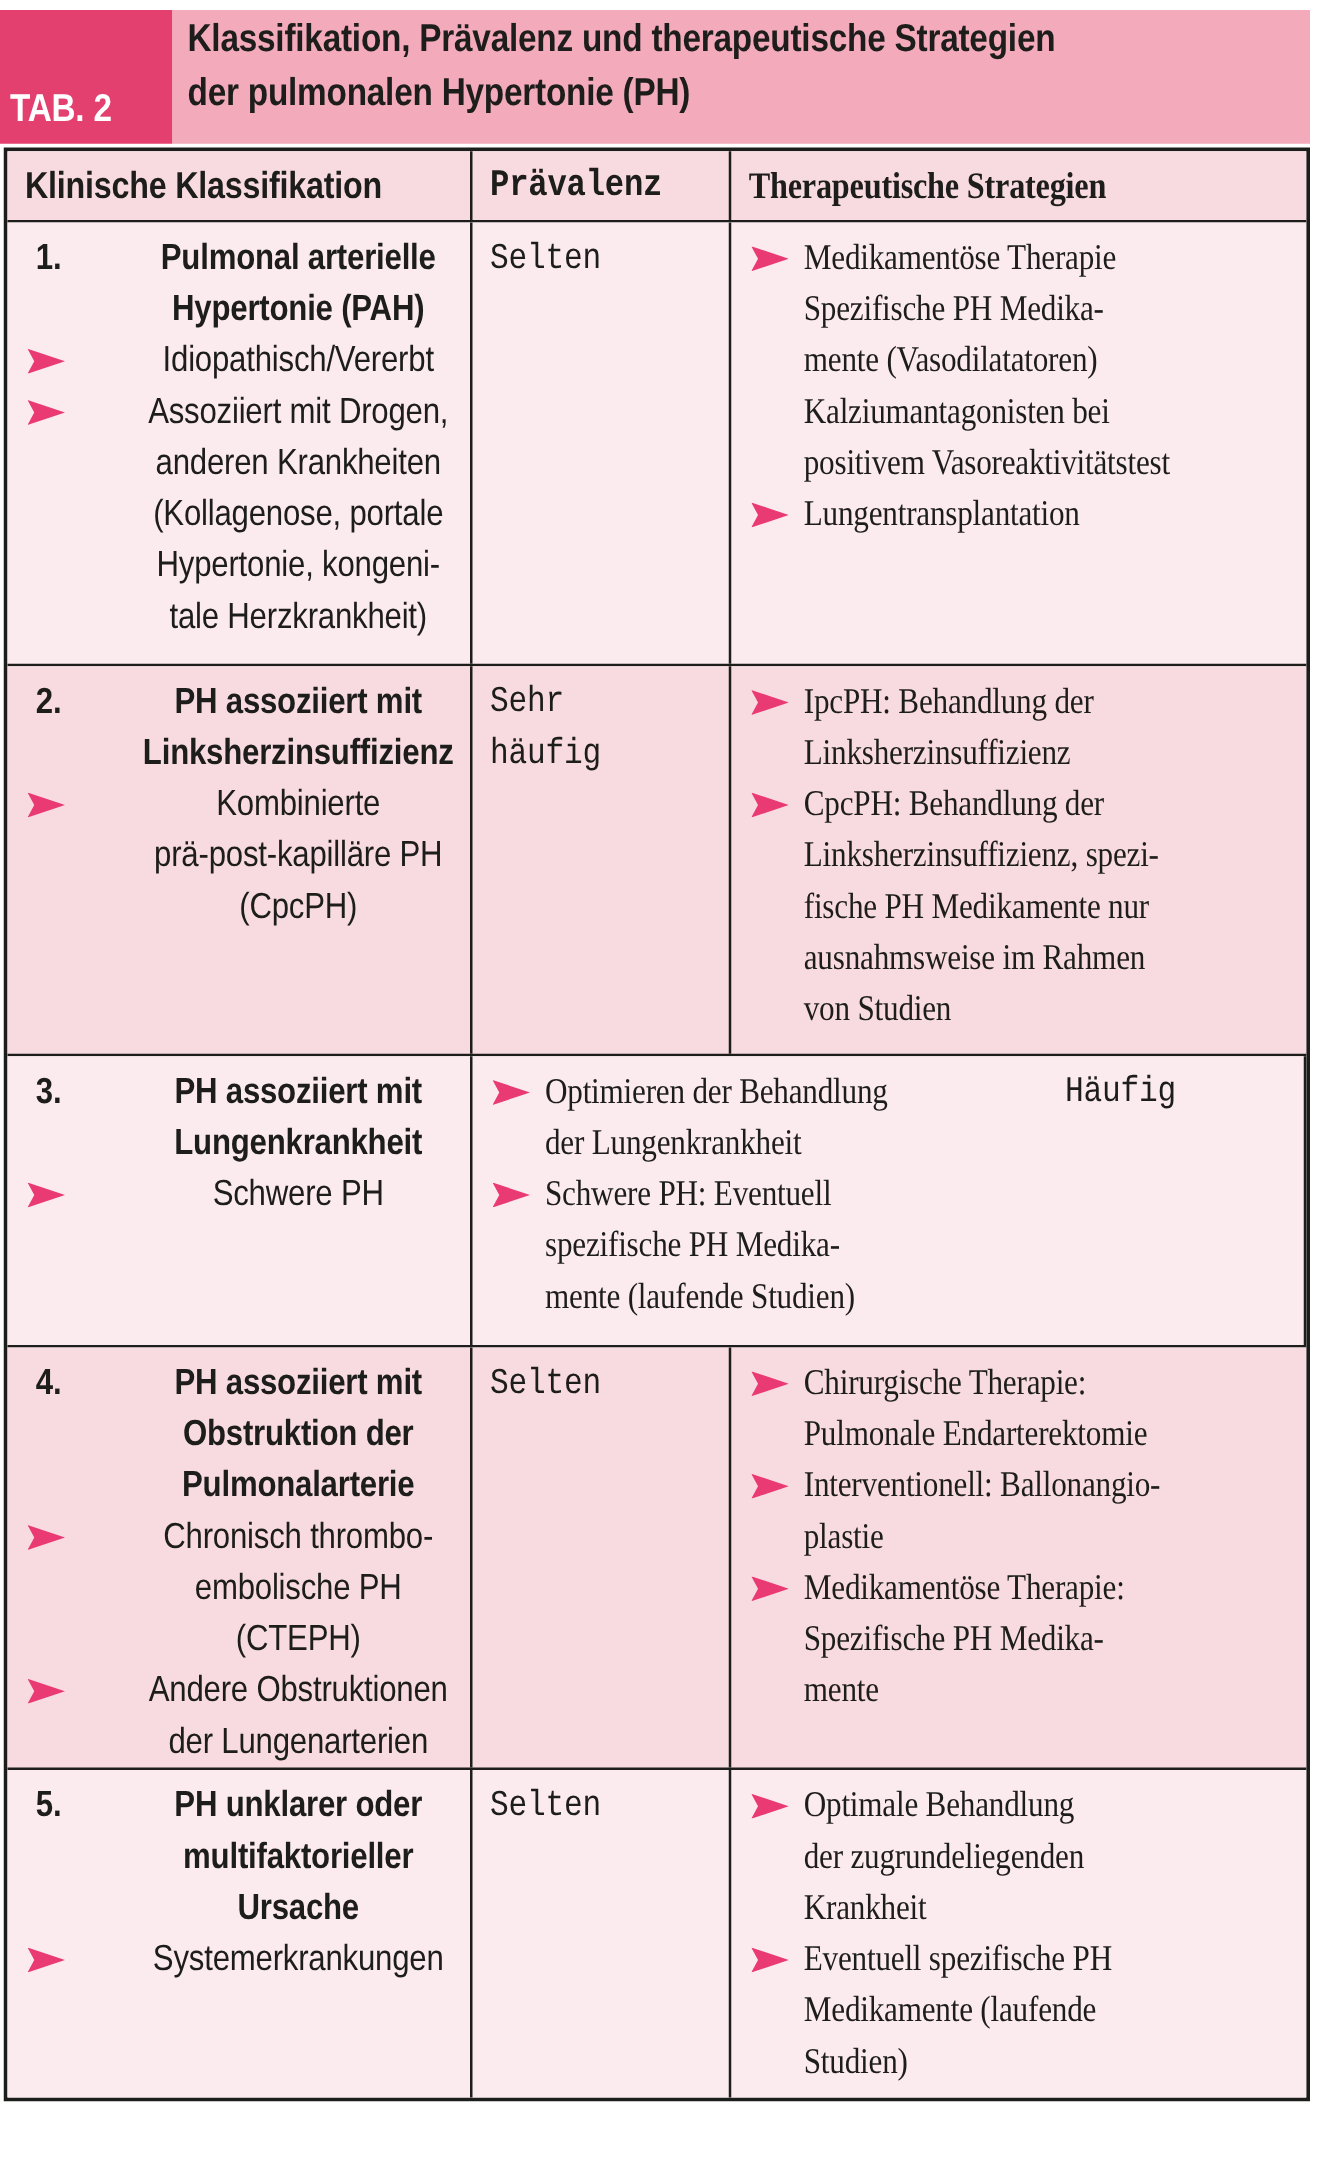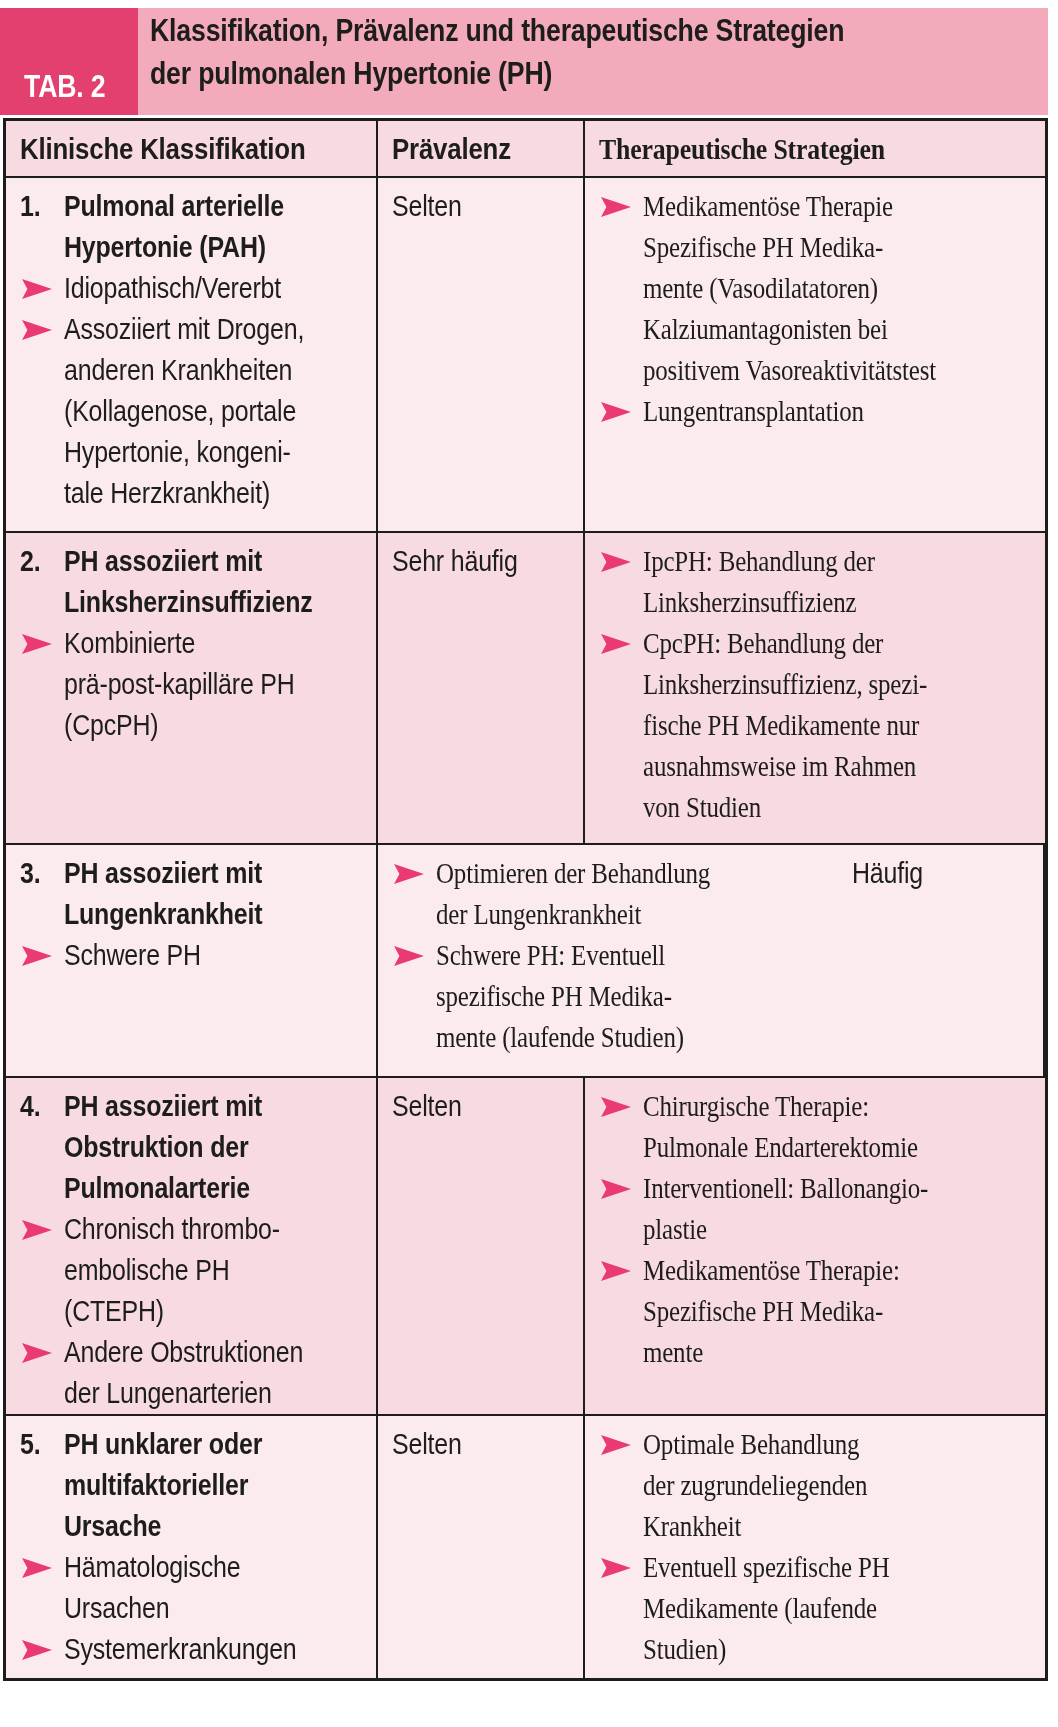--- a/index.html
+++ b/index.html
@@ -10,38 +10,38 @@
   }
   
   .cond{
     white-space:pre-line;display:inline-block;
     transform:scaleX(0.86);transform-origin:0 0;letter-spacing:-0.2px;
   }
   
   .band{position:absolute;left:0;top:8px;width:1048px;height:107px;display:flex;}
   .badge{
     width:138px;flex:none;background:var(--badge,#e3406f);
-    display:flex;align-items:flex-end;padding:0 0 13px 24px;box-sizing:border-box;
+    display:flex;align-items:flex-end;padding:0 0 13px 8px;box-sizing:border-box;
   }
   .badge .cond{color:#ffffff;font-weight:bold;font-size:31px;line-height:1;white-space:nowrap;}
   .band-title{
     flex:1;background:var(--band,#f3aabb);display:flex;flex-direction:column;
     justify-content:flex-end;padding:0 0 20px 12px;box-sizing:border-box;
   }
   .title-text{font-weight:bold;font-size:31px;line-height:43px;}
   
   .tbl{
     position:absolute;left:3px;top:118px;width:1045px;height:1563px;
     box-sizing:border-box;border:3px solid var(--ink,#1d1d1b);
   }
   .trow{display:flex;box-sizing:border-box;border-bottom:2px solid var(--ink,#1d1d1b);}
   #tbody .trow:last-child{border-bottom:none;}
   .cell{box-sizing:border-box;border-right:2px solid var(--ink,#1d1d1b);padding:8px 6px 2px 14px;}
-  .c1{width:372px;flex:none;}
-  .c2{width:207px;flex:none;}
+  .c1{width:372px;flex:none;text-align:center;}
+  .c2{width:207px;flex:none;font-family:Liberation Mono, monospace;}
   .c3{flex:1;border-right:none;font-family:Liberation Serif, serif;}
   .light{background:var(--row-light,#fcebee);}
   .dark{background:var(--row-dark,#f8dbe1);}
   .head{height:57px;background:var(--row-dark,#f8dbe1);}
   .head .cell{display:flex;align-items:center;padding-top:0;padding-bottom:0;}
   .head .cond{font-weight:bold;font-size:30px;line-height:1;white-space:nowrap;}
   .heading{display:flex;font-weight:bold;}
   .num{width:44px;flex:none;}
   .htitle,.btext{flex:none;width:116%;}
   .bullet{display:flex;}
@@ -218,25 +218,20 @@
         <div class="trow light" style="height: 262px;">
           <div class="cell c1">
             <div class="heading">
               <span class="num cond">5.</span>
               <span class="htitle cond">PH unklarer oder
 multifaktorieller
 Ursache</span>
             </div>
             <div class="bullet">
               <span class="arrow"></span>
-              <div class="btext cond">Hämatologische
-Ursachen</div>
-            </div>
-            <div class="bullet">
-              <span class="arrow"></span>
               <div class="btext cond">Systemerkrankungen</div>
             </div>
           </div>
           <div class="cell c2"><div class="prev cond">Selten</div></div>
           <div class="cell c3">
             <div class="bullet">
               <span class="arrow"></span>
               <div class="btext cond">Optimale Behandlung
 der zugrundeliegenden
 Krankheit</div>

